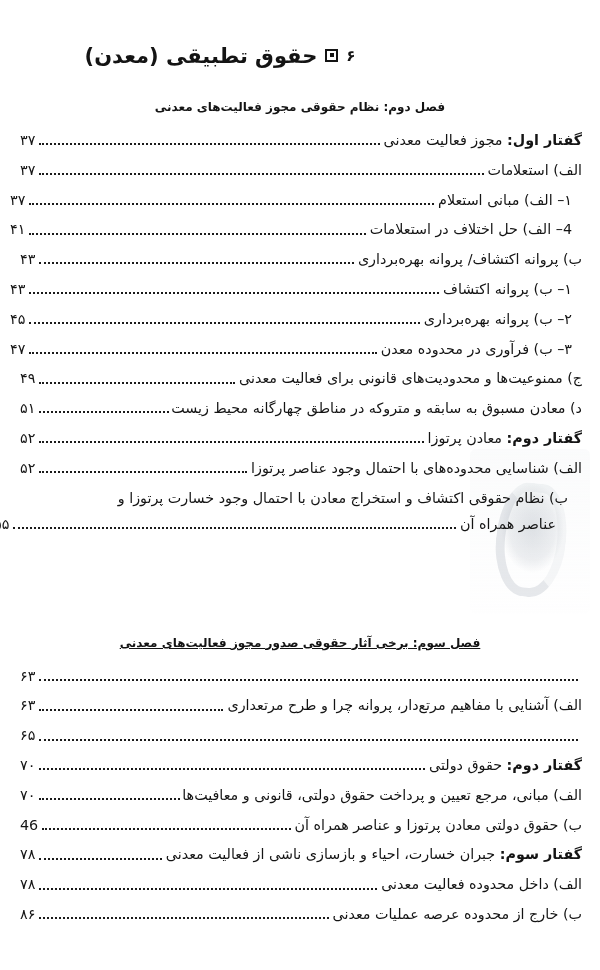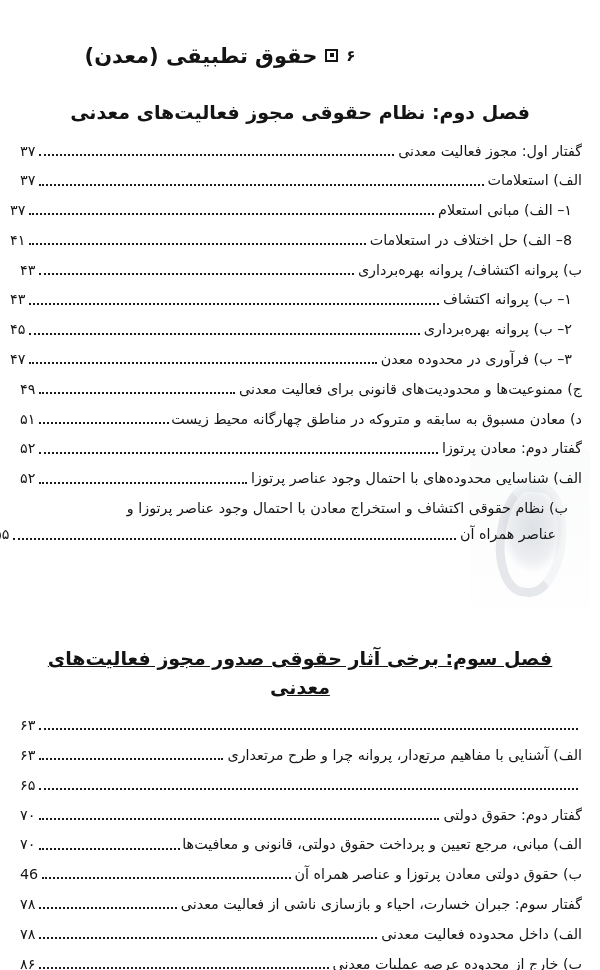--- a/index.html
+++ b/index.html
@@ -82,21 +82,21 @@
     background:
       linear-gradient(#141414, #141414) center/4px 4px no-repeat;
     position: relative;
     top: -1px;
   }
   .page-header .hdr-title { font-size: 21px; font-weight: 700; }
 
   
   .chapter-title {
     text-align: center;
-    font-size: 19px;
+    font-size: 12px;
     font-weight: 700;
     margin: 30px 0 14px 0;
     line-height: 1.5;
     letter-spacing: 0.1px;
   }
   .chapter-title.second { margin-top: 64px; text-decoration: underline; }
 
   
   .toc-list { margin: 0; padding: 0; list-style: none; }
 
@@ -116,21 +116,21 @@
 
   
   .toc-entry.lvl2 .toc-line { padding-right: 10px; }
 
   .toc-label {
     flex: 0 1 auto;
     white-space: nowrap;
     overflow: hidden;
     text-overflow: clip;
   }
-  .toc-label .strong { font-weight: 400; text-align: center; }
+  .toc-label .strong { font-weight: 700; text-align: center; }
 
   .leader {
     flex: 1 1 auto;
     min-width: 12px;
     border-bottom: 2px dotted #1a1a1a;
     margin: 0 4px 5px 4px;
     height: 1px;
   }
 
   .toc-page {
@@ -186,21 +186,21 @@
         </li>
         <li class="toc-entry lvl2">
           <div class="toc-line">
             <span class="toc-label"><span>۱– الف) مبانی استعلام</span></span>
             <span class="leader"></span>
             <span class="toc-page">۳۷</span>
           </div>
         </li>
         <li class="toc-entry lvl2">
           <div class="toc-line">
-            <span class="toc-label"><span>8– الف) حل اختلاف در استعلامات</span></span>
+            <span class="toc-label"><span>4– الف) حل اختلاف در استعلامات</span></span>
             <span class="leader"></span>
             <span class="toc-page">۴۱</span>
           </div>
         </li>
         <li class="toc-entry">
           <div class="toc-line">
             <span class="toc-label"><span>ب) پروانه اکتشاف/ پروانه بهره‌برداری</span></span>
             <span class="leader"></span>
             <span class="toc-page">۴۳</span>
           </div>
@@ -248,21 +248,21 @@
           </div>
         </li>
         <li class="toc-entry">
           <div class="toc-line">
             <span class="toc-label"><span>الف) شناسایی محدوده‌های با احتمال وجود عناصر پرتوزا</span></span>
             <span class="leader"></span>
             <span class="toc-page">۵۲</span>
           </div>
         </li>
         <li class="toc-entry wrapped">
-          <div class="first-line">ب) نظام حقوقی اکتشاف و استخراج معادن با احتمال وجود عناصر پرتوزا و</div>
+          <div class="first-line">ب) نظام حقوقی اکتشاف و استخراج معادن با احتمال وجود خسارت پرتوزا و</div>
           <div class="toc-line">
             <span class="toc-label"><span>عناصر همراه آن</span></span>
             <span class="leader"></span>
             <span class="toc-page">۵۵</span>
           </div>
         </li>
       </ul>
 
     <div class="spacer-lg"></div>
 

